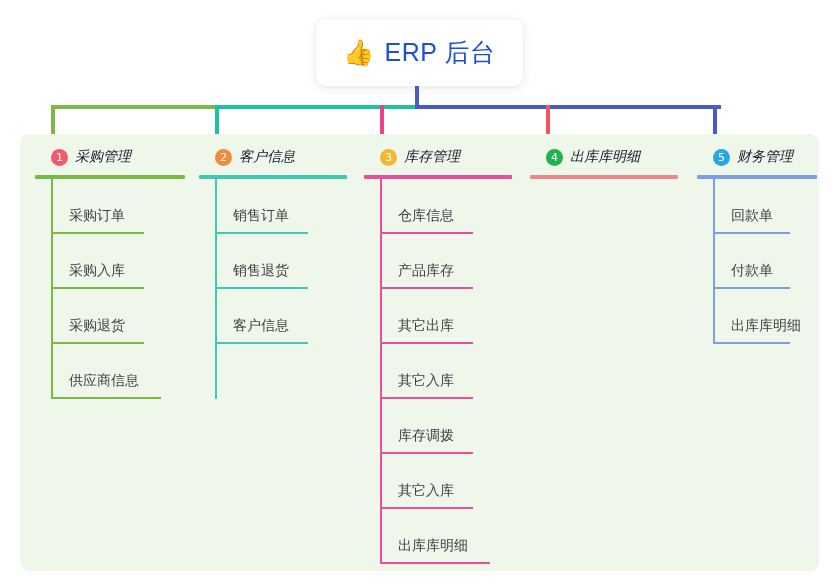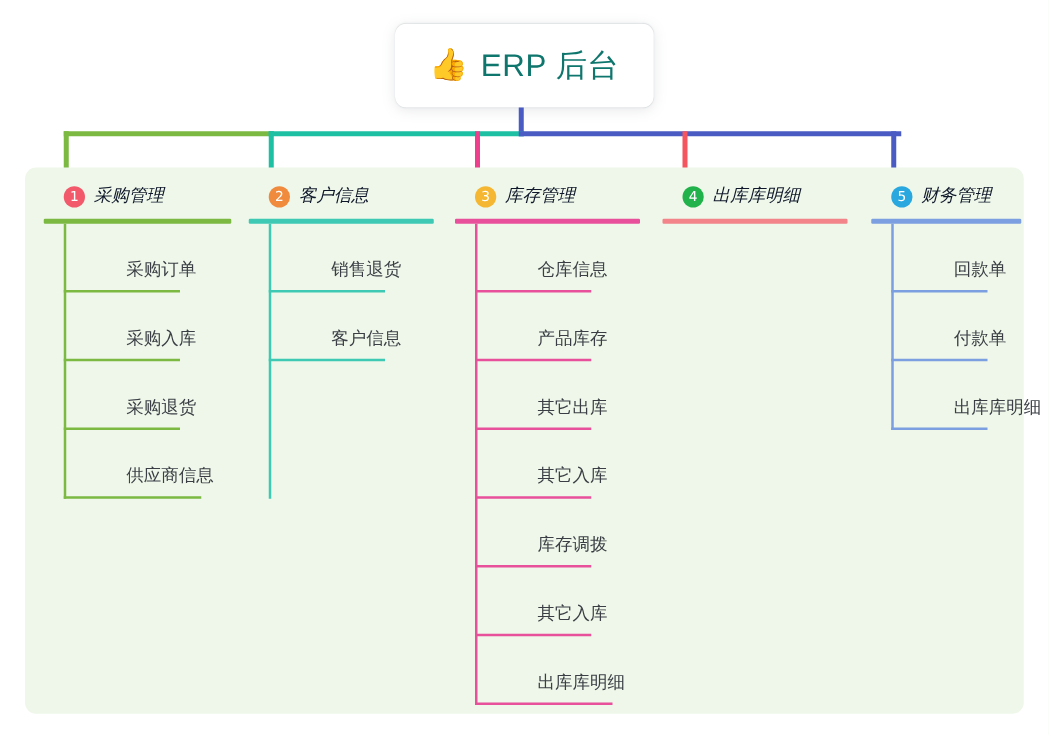--- a/index.html
+++ b/index.html
@@ -31,21 +31,21 @@
     gap: 10px;
     box-sizing: border-box;
   }
   #root-card .thumb {
     font-size: 25px;
     line-height: 1;
     color: #f3b73c;
   }
   #root-card .root-title {
     font-size: 25px;
-    color: #0f766e;
+    color: #1d4ed8;
     letter-spacing: 0.5px;
     white-space: nowrap;
   }
 
   
   #panel {
     position: absolute;
     left: 20px;
     top: 134px;
     width: 799px;
@@ -111,21 +111,20 @@
     padding-left: 18px;
     box-sizing: border-box;
   }
   .item-label {
     font-size: 14px;
     color: #3b3f45;
     white-space: nowrap;
     position: absolute;
     left: 18px;
     bottom: 9px;
-    margin-left: 32px;
   }
   .item-rule {
     position: absolute;
     left: 0;
     bottom: 0;
     height: 2px;
   }
 </style>
 </head>
 <body>
@@ -178,20 +177,24 @@
     </div>
     <div class="column" style="left: 199px; width: 148px;">
       <div class="col-header">
         <span class="badge" style="background: rgb(240, 138, 60);">2</span>
         <span class="col-title">客户信息</span>
       </div>
       <div class="header-rule" style="background: rgb(62, 201, 180); width: 148px;"></div>
       <div class="items">
         <div class="spine" style="background: rgb(62, 201, 180); height: 220px;"></div>
         <div class="item">
+          <span class="item-label">销售订单</span>
+          <div class="item-rule" style="background: rgb(62, 201, 180); width: 93px;"></div>
+        </div>
+        <div class="item">
           <span class="item-label">销售退货</span>
           <div class="item-rule" style="background: rgb(62, 201, 180); width: 93px;"></div>
         </div>
         <div class="item">
           <span class="item-label">客户信息</span>
           <div class="item-rule" style="background: rgb(62, 201, 180); width: 93px;"></div>
         </div>
       </div>
     </div>
     <div class="column" style="left: 364px; width: 148px;">

